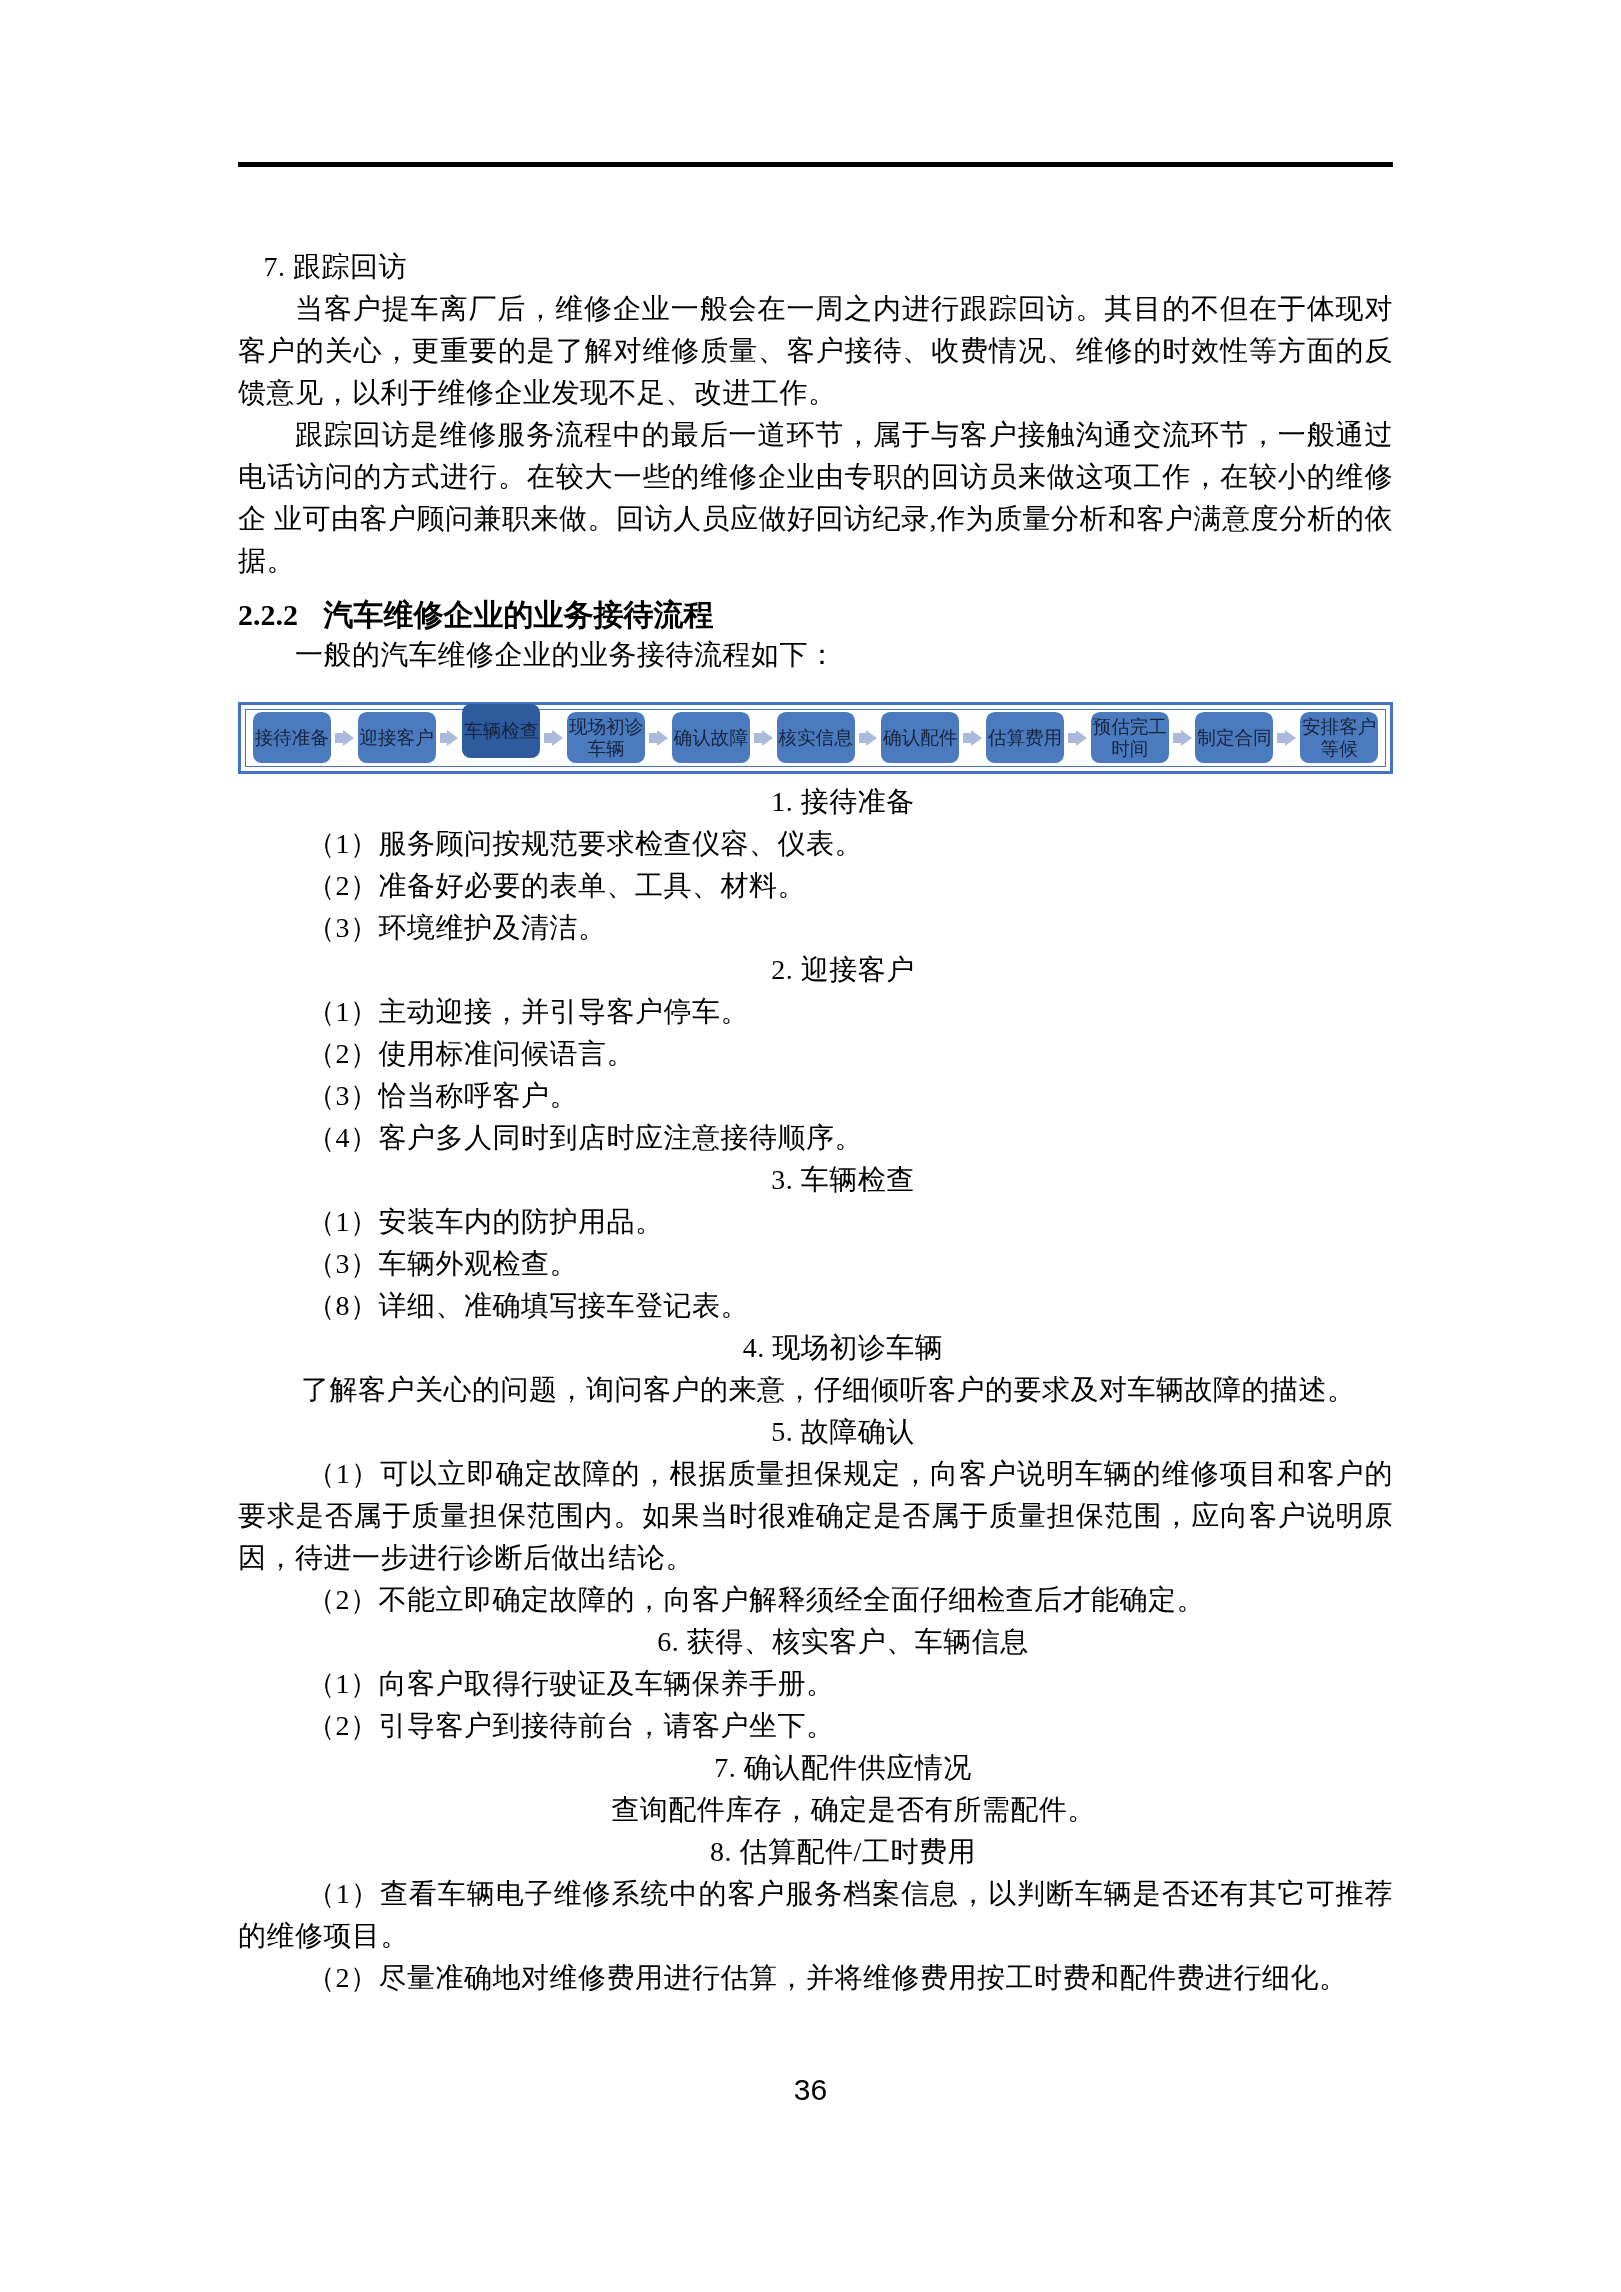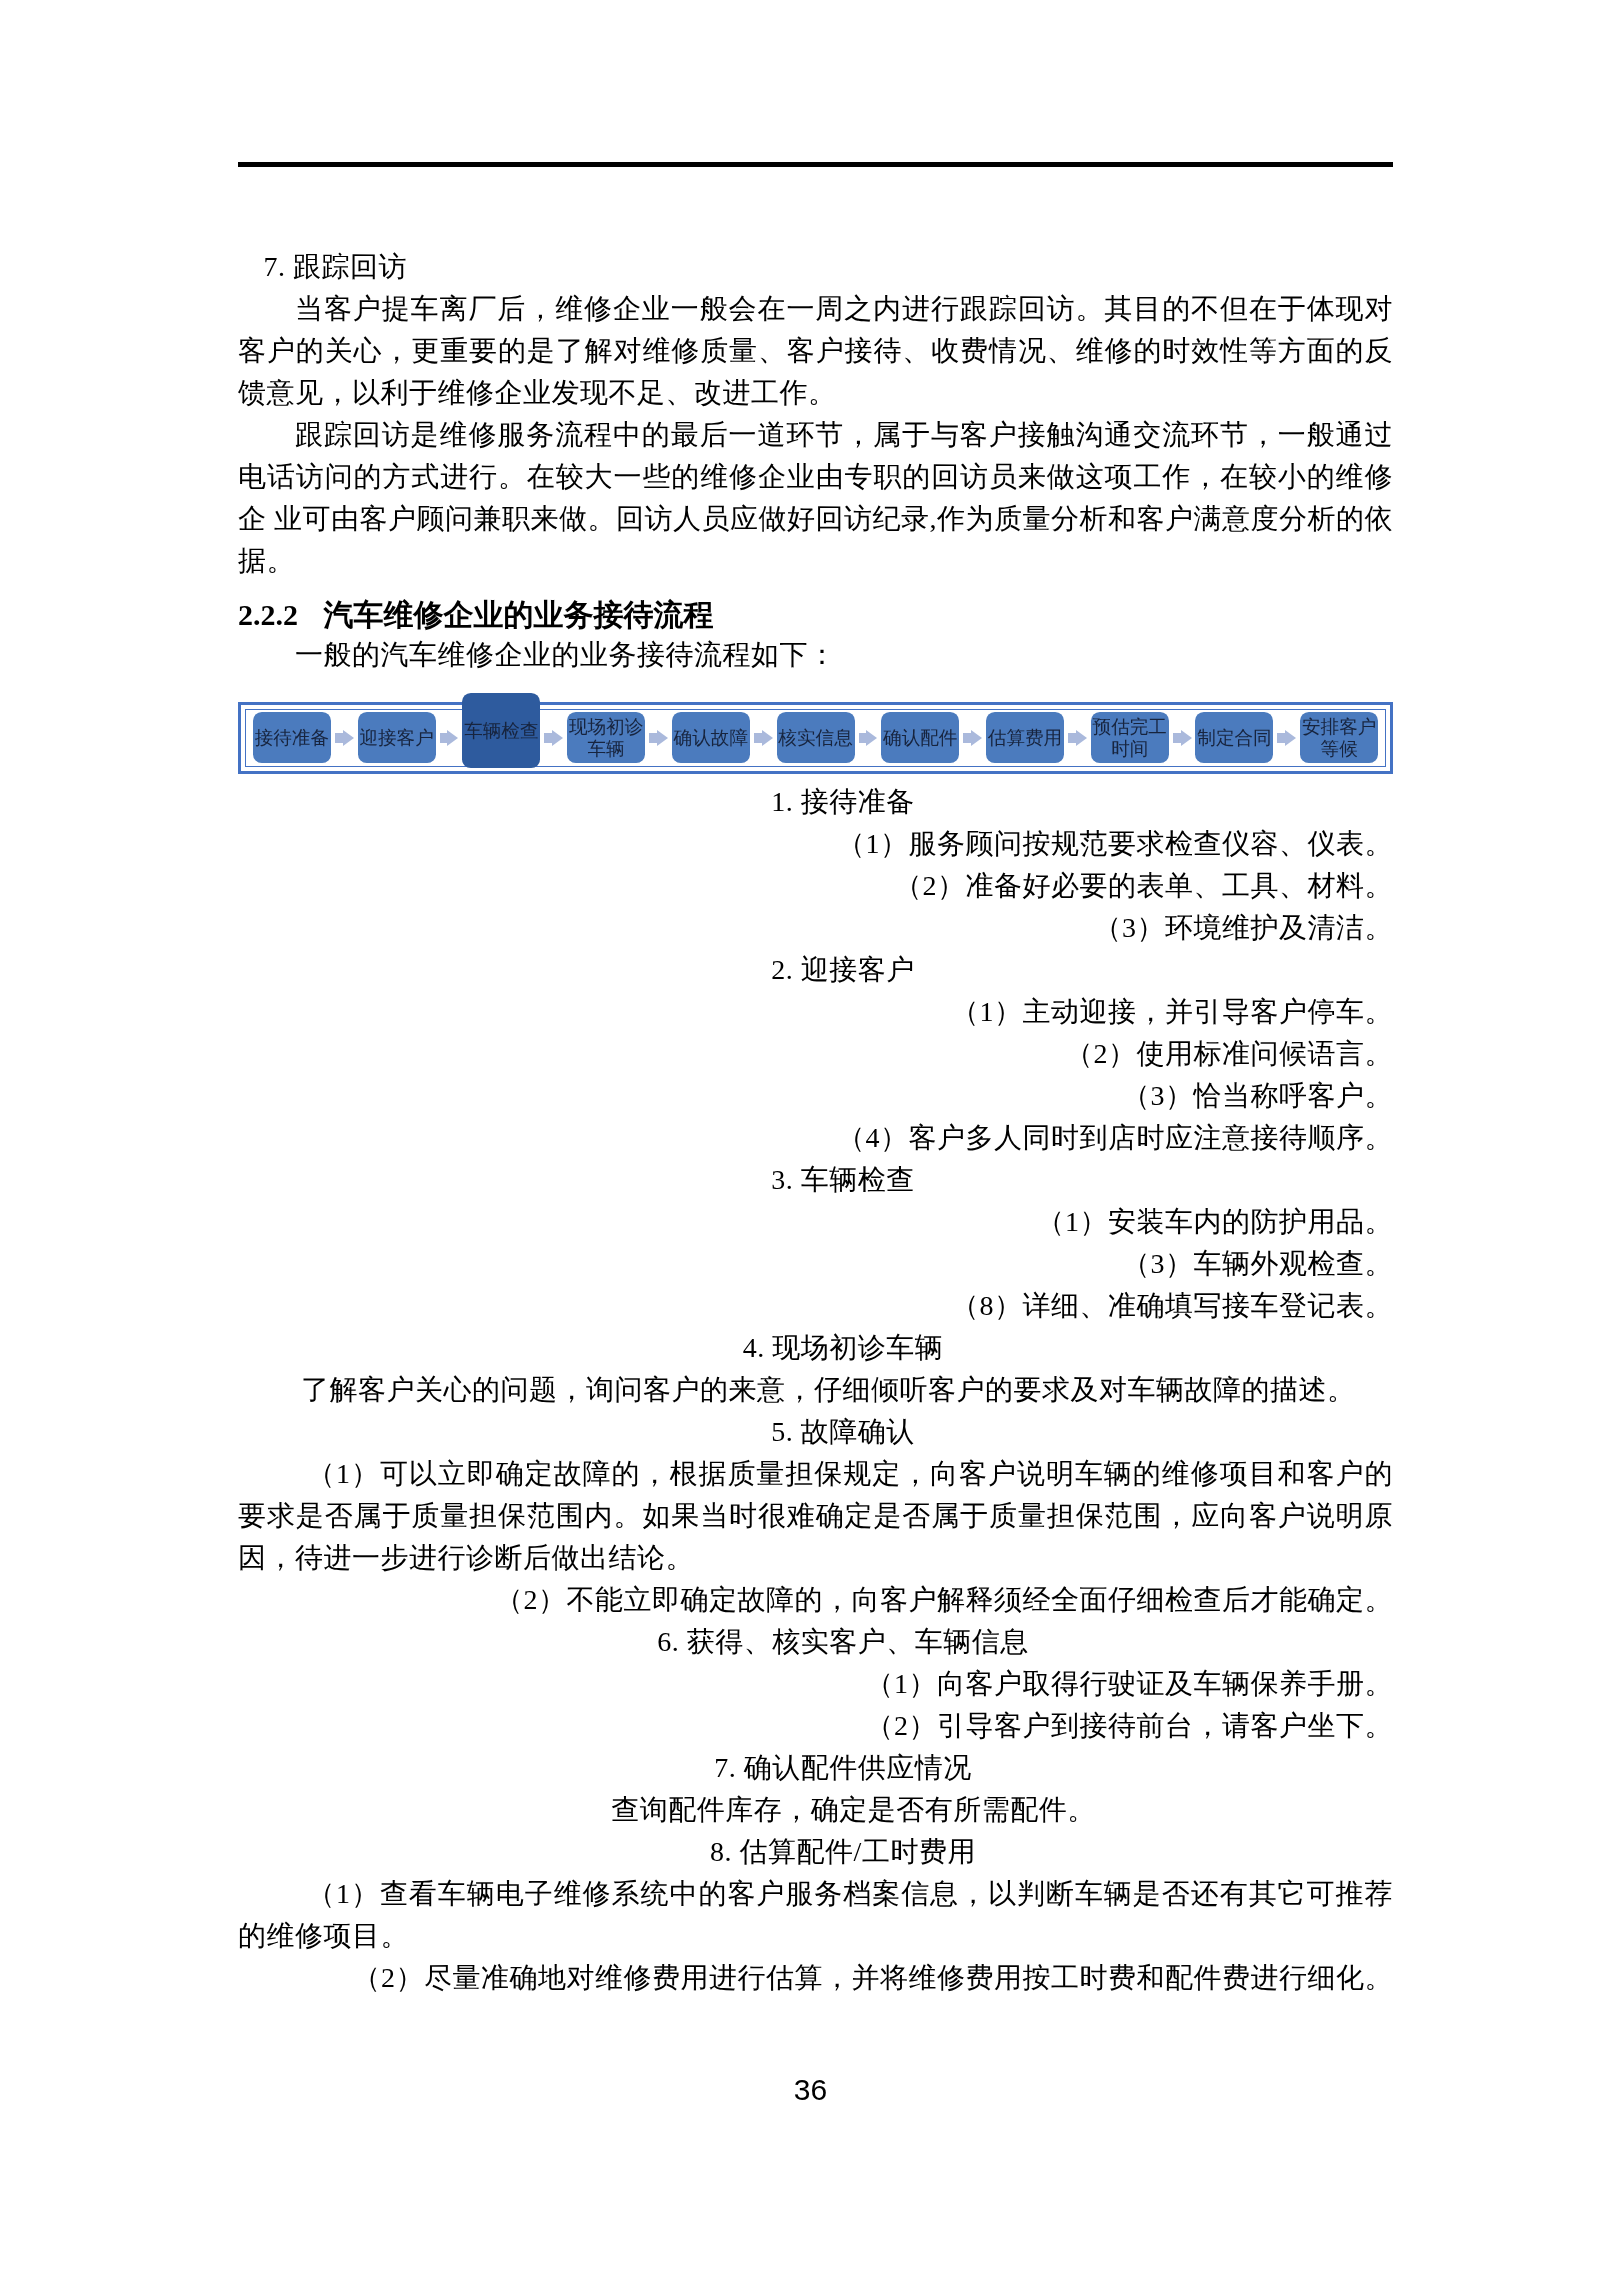--- a/index.html
+++ b/index.html
@@ -12,21 +12,21 @@
   .rule { margin-top:162px; height:4.9px; background:#000; }
 
   .para, .line {
     font-size:28px; line-height:42px; text-align:justify;
     letter-spacing:0.5px;
   }
   .first-gap { margin-top:79px; }
   .indent2   { text-indent:57px; }
   .item-head { text-indent:25.5px; }   
   .num-line  { text-indent:55px; text-align:center; }
-  .sub-line  { text-indent:69px; text-align:right; }
+  .sub-line  { text-indent:69px; text-align:left; }
   .sub-just  { text-indent:69px; }
   .plain-line{ text-indent:63px; text-align:left; }
   .plain-line2{ text-indent:76px; text-align:center; }
 
   .sec-heading {
     margin-top:12.7px; line-height:39px; font-weight:bold; font-size:30px;
     text-align:left;
   }
   .sec-heading .sec-num { letter-spacing:0; }
   .sec-heading .sec-title { margin-left:25.5px; }
@@ -42,21 +42,21 @@
   .flow-box {
     width:78px; height:51px; flex:0 0 78px;
     background:#4b7bbe; border-radius:8.8px;
     color:#17243e;
     font-family:"Liberation Sans","DejaVu Sans",sans-serif;
     font-size:18.6px; line-height:21.6px; font-weight:500;
     display:flex; align-items:center; justify-content:center;
     text-align:center;
   }
   .flow-box.tall {
-    height:75px; background:#2e5b9e; position:relative; top:-6.9px;
+    height:54px; background:#2e5b9e; position:relative; top:-6.9px;
   }
   .flow-arrow {
     flex:1 1 auto; display:flex; align-items:center; justify-content:center;
   }
   .arrow-shaft { width:8.8px; height:9.8px; background:#aab9dc; }
   .arrow-head {
     width:0; height:0; margin-left:-1px;
     border-left:11.8px solid #aab9dc;
     border-top:8.8px solid transparent;
     border-bottom:8.8px solid transparent;

